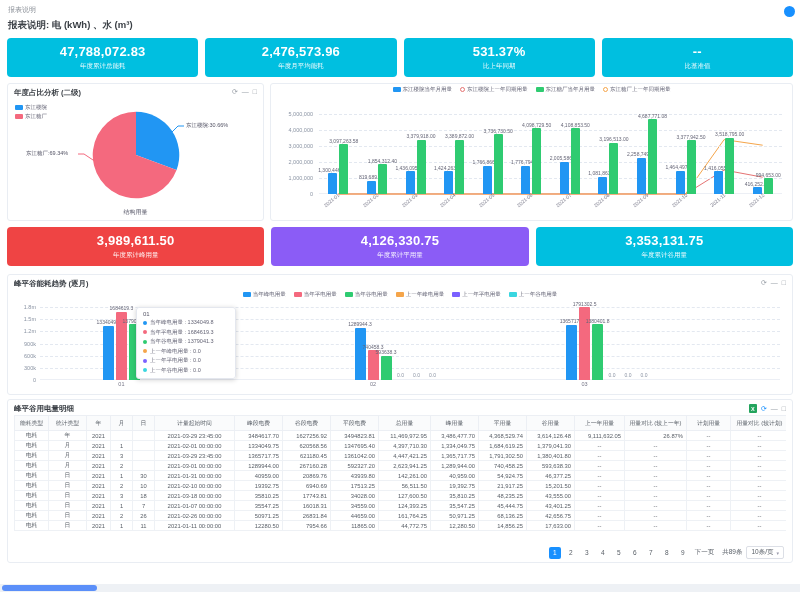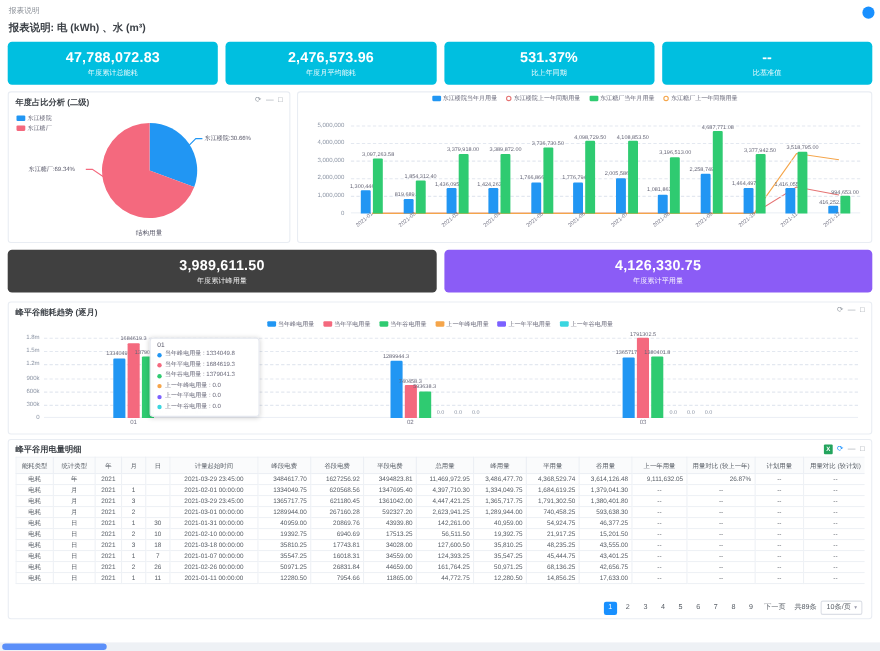--- a/index.html
+++ b/index.html
@@ -228,27 +228,31 @@
         <div class="bar" style="left: 433.7px; width: 9px; height: 6.7px; background: rgb(33, 150, 243);"></div>
         <div class="bar-label" style="left: 438.2px; top: 66.8px;">416,252.50</div>
         <div class="bar" style="left: 444.7px; width: 9px; height: 15.9px; background: rgb(47, 203, 113);"></div>
         <div class="bar-label" style="left: 449.2px; top: 57.6px;">994,653.00</div>
         <div class="c1-xlabel" style="left: 443.7px;">2021-12</div>
       </div>
   </section>
 </div>
 
 <div class="kpi-row" id="kpi2">
-    <div class="kpi-card" style="background: #404040;">
+    <div class="kpi-card" style="background: #ef4444;">
       <div class="kpi-value">3,989,611.50</div>
       <div class="kpi-label">年度累计峰用量</div>
     </div>
     <div class="kpi-card" style="background: #8b5cf6;">
       <div class="kpi-value">4,126,330.75</div>
       <div class="kpi-label">年度累计平用量</div>
+    </div>
+    <div class="kpi-card" style="background: rgb(0, 191, 224);">
+      <div class="kpi-value">3,353,131.75</div>
+      <div class="kpi-label">年度累计谷用量</div>
     </div>
   </div>
 
 <section class="panel pfv-panel">
   <div class="p-head">
     <span class="p-title">峰平谷能耗趋势 (逐月)</span>
     <span class="p-icons">
       <span class="p-ic">⟳</span>
       <span class="p-ic">—</span>
       <span class="p-ic">□</span>

